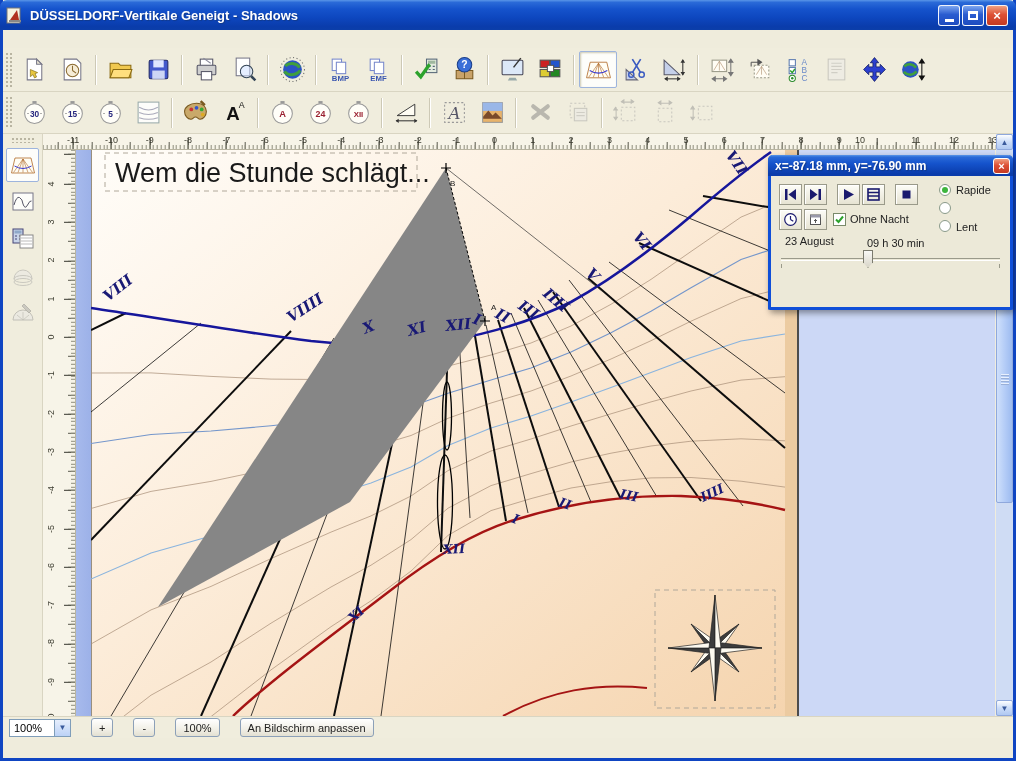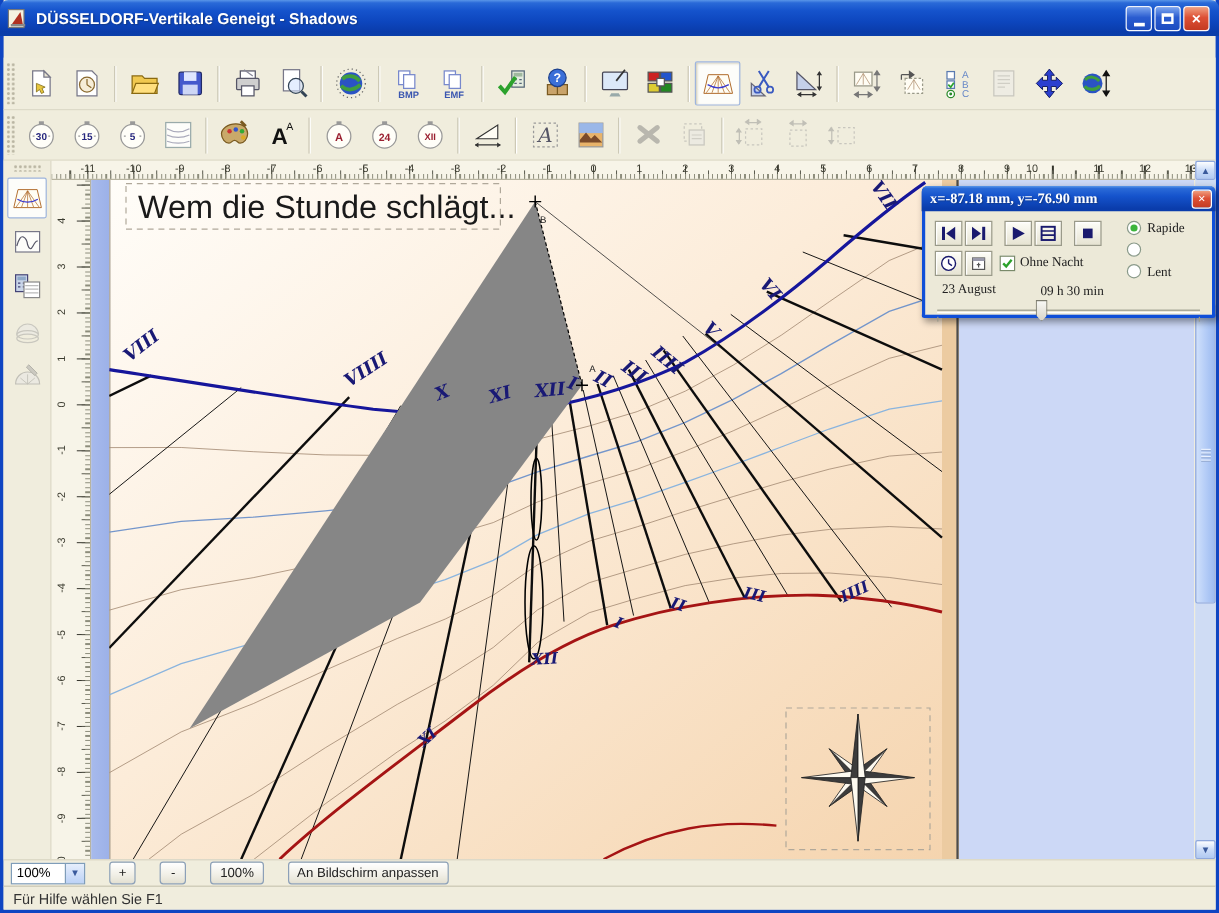--- a/index.html
+++ b/index.html
@@ -76,22 +76,22 @@
 
   
   .zoombar { position:absolute; left:0; top:716px; width:1010px; height:22px; background:#f0eddd; border-top:1px solid #d9d5c2; display:flex; align-items:center; gap:20px; padding-left:6px; }
   .combo { width:62px; height:18px; background:#fff; border:1px solid #7f9db9; display:flex; align-items:center; font-size:11px; }
   .combo .val { flex:1; padding-left:4px; }
   .combo .drop { width:16px; height:16px; background:linear-gradient(180deg,#e6eefc,#bcd2f6); border-left:1px solid #7f9db9; color:#3a5a9c; font-size:8px; text-align:center; line-height:15px; }
   .zbtn { height:19px; min-width:22px; padding:0 7px; border:1px solid #8ca0b8; border-radius:3px; background:linear-gradient(180deg,#fff,#f1efe6 60%,#e3e0d2); font-size:11px; color:#222; display:flex; align-items:center; justify-content:center; }
   .statusbar { position:absolute; left:0; top:738px; width:1010px; height:20px; background:#f0eddd; border-top:1px solid #cac6b2; font-size:12px; color:#333; padding:3px 0 0 8px; }
 
   
-  .panel { position:absolute; left:765px; top:155px; width:245px; height:110px; z-index:50;
-    border:3px solid #0f4fd8; border-top:none; border-radius:5px 5px 2px 2px; background:#ece9d8; box-shadow:2px 3px 6px #0006;font-family:Liberation Serif, serif; }
+  .panel { position:absolute; left:765px; top:155px; width:245px; height:155px; z-index:50;
+    border:3px solid #0f4fd8; border-top:none; border-radius:5px 5px 2px 2px; background:#ece9d8; box-shadow:2px 3px 6px #0006; }
   .ptitle { height:21px; margin:0 -3px; border-radius:5px 5px 0 0; display:flex; align-items:center; padding:0 3px 0 7px;
     background:linear-gradient(180deg,#5a96e8 0%,#2a6ad8 10%,#1553cc 40%,#0a3cab 90%); }
   .ptitle .txt { color:#fff; font-weight:bold; font-size:12px; flex:1; text-shadow:1px 1px 1px #123a8a; }
   .pclose { width:17px; height:16px; border-radius:3px; border:1px solid #fff; color:#fff; font-size:11px; font-weight:bold; text-align:center; line-height:14px;
     background:linear-gradient(180deg,#f0a080,#dd5035 45%,#c43a22); }
   .pbody { position:relative; width:100%; height:96px; font-size:11px; color:#222; }
   .pbtn { position:absolute; width:23px; height:21px; background:linear-gradient(180deg,#fdfdf8,#e6e3d2); border:1px solid #9a9a8a;
     box-shadow:inset 1px 1px 0 #fff; display:flex; align-items:center; justify-content:center; }
   .pbtn svg { width:15px; height:15px; }
   .pcheck { position:absolute; width:13px; height:13px; background:#fff; border:1px solid #7a8a6a; display:flex; align-items:center; justify-content:center; }
@@ -647,21 +647,20 @@
     <div class="combo">
       <span class="val">100%</span>
       <span class="drop">▼</span>
     </div>
     <div class="zbtn">+</div>
     <div class="zbtn">-</div>
     <div class="zbtn">100%</div>
     <div class="zbtn">An Bildschirm anpassen</div>
   </div>
 
-  <div class="statusbar"><span>Für Hilfe wählen Sie F1</span></div>
 
   <div class="panel">
     <div class="ptitle">
       <span class="txt">x=-87.18 mm, y=-76.90 mm</span>
       <div class="pclose">×</div>
     </div>
     <div class="pbody">
       <div class="pbtn" style="left:8px;top:8px">
           <svg viewBox="0 0 15 15">
             <rect x="2" y="2" width="2.5" height="11" fill="#1a1a6e"></rect>

